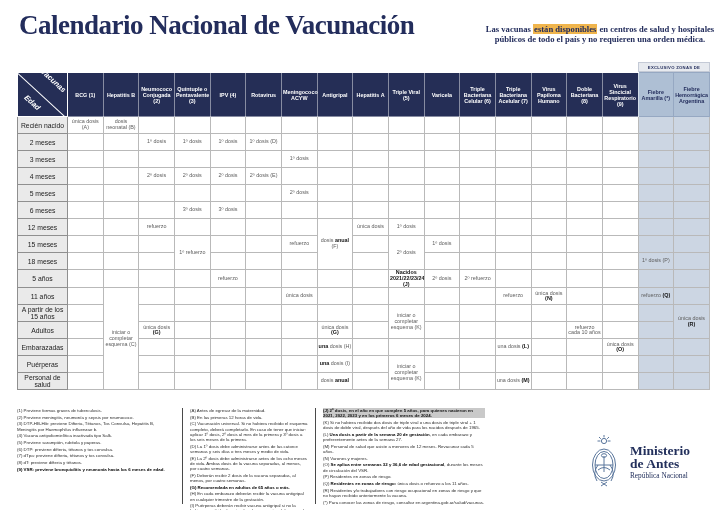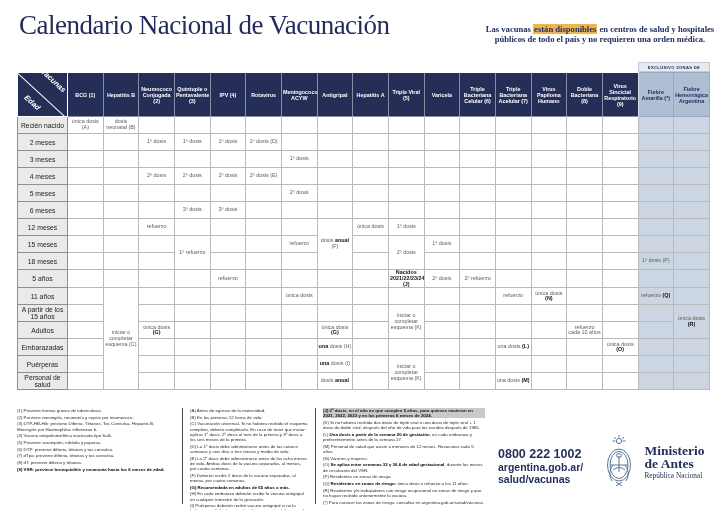--- a/index.html
+++ b/index.html
@@ -1,21 +1,21 @@
 <!DOCTYPE html>
 <html><head>
 <meta charset="utf-8">
 <style>
   html,body{margin:0;padding:0;background:#fff;}
   #page{position:relative;width:726px;height:518px;background:#fff;overflow:hidden;
         font-family:"Liberation Sans",sans-serif;}
 
   
   #title{position:absolute;left:19px;top:10px;font-family:"Liberation Serif",serif;
-         font-weight:normal;font-size:27px;color:#232d5c;letter-spacing:-0.5px;}
+         font-weight:bold;font-size:27px;color:#232d5c;letter-spacing:-0.5px;}
   #subtitle{position:absolute;left:481px;top:24px;width:238px;text-align:center;
             font-family:Liberation Serif, serif;font-weight:bold;font-size:8.6px;
             line-height:10px;color:#232d5c;}
   #subtitle .hl{background:#f0b54d;padding:0 1px;}
 
   
   #risk-banner{position:absolute;left:638px;top:62px;width:72px;height:10px;
                background:#e7eaef;border:0.5px solid #c4cad6;box-sizing:border-box;
                font-size:4.2px;font-weight:bold;color:#232d5c;text-align:center;
                line-height:9px;letter-spacing:.3px;}
@@ -53,21 +53,21 @@
   .fn-col3{width:162px;}
   .fn-div{width:1px;background:#4a4a4a;margin:0 7px;height:96px;}
   .fn-item{font-size:4.4px;line-height:5.2px;color:#2b2b2b;margin-bottom:1.5px;}
   .fn-item.hl{background:#c9c9c9;font-weight:bold;color:#111;}
   .fn-item b{color:#000;}
 
   
   #contact{position:absolute;left:498px;top:447px;color:#23305c;font-weight:bold;}
   #contact .phone{font-size:12.5px;line-height:14px;}
   #contact .url{font-size:10.5px;line-height:12px;}
-  #logo{position:absolute;left:584px;top:434px;width:135px;display:flex;align-items:center;justify-content:center;}
+  #logo{position:absolute;left:584px;top:434px;width:135px;display:flex;align-items:center;}
   #logo-text{margin-left:6px;color:#23305c;font-family:"Liberation Serif",serif;}
   #logo-text .l1{font-size:13.5px;line-height:13px;font-weight:bold;}
   #logo-text .country{font-size:7.3px;line-height:9px;margin-top:1px;}
 </style>
 </head>
 <body>
 
 <div id="page">
 
   <div id="title">Calendario Nacional de Vacunación</div>
@@ -484,25 +484,20 @@
         <div class="fn-item"><span>(M) Personal de salud que asiste a menores de 12 meses. Revacunar cada 5 años.</span></div>
         <div class="fn-item"><span>(N) Varones y mujeres.</span></div>
         <div class="fn-item"><span>(O) </span><b>Se aplica entre semanas 32 y 36,6 de edad gestacional</b><span>, durante los meses de circulación del VSR.</span></div>
         <div class="fn-item"><span>(P) Residentes en zonas de riesgo.</span></div>
         <div class="fn-item"><span>(Q) </span><b>Residentes en zonas de riesgo:</b><span> única dosis o refuerzo a los 11 años.</span></div>
         <div class="fn-item"><span>(R) Residentes y/o trabajadores con riesgo ocupacional en zonas de riesgo y que no hayan recibido anteriormente la vacuna.</span></div>
         <div class="fn-item"><span>(*) Para conocer las zonas de riesgo, consultar en argentina.gob.ar/salud/vacunas.</span></div>
       </div>
     </div>
 
-  <div id="contact">
-    <div class="phone">0800 222 1002</div>
-    <div class="url">argentina.gob.ar/</div>
-    <div class="url">salud/vacunas</div>
-  </div>
 
   <div id="logo">
     <svg width="40" height="56" viewBox="0 0 40 56">
       <g stroke="#5a769c" fill="none" stroke-width="1">
         <circle cx="20" cy="7" r="2.6"></circle>
         <line x1="20" y1="1" x2="20" y2="3.4"></line>
           <line x1="15" y1="3" x2="16.8" y2="4.8"></line>
         <line x1="25" y1="3" x2="23.2" y2="4.8"></line>
           <line x1="13.5" y1="7" x2="16.4" y2="7"></line>
         <line x1="26.5" y1="7" x2="23.6" y2="7"></line>

